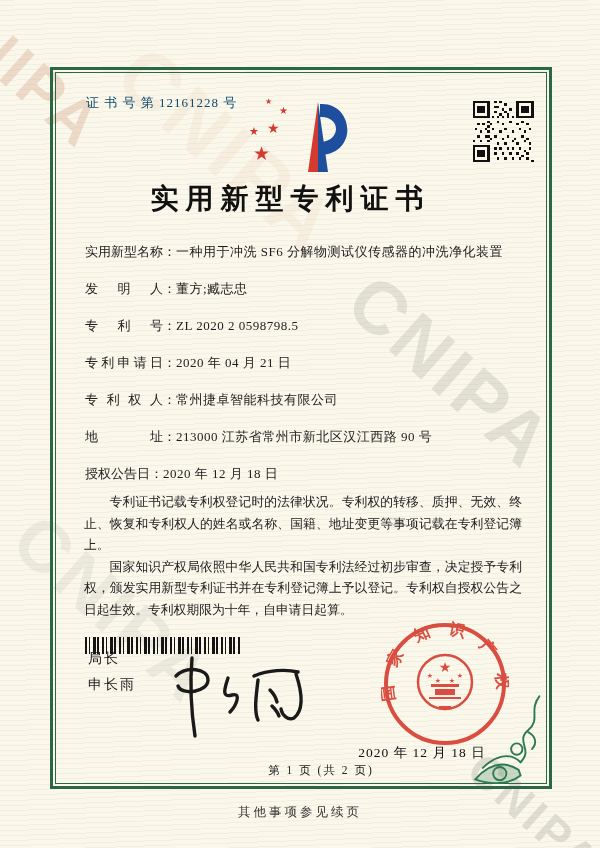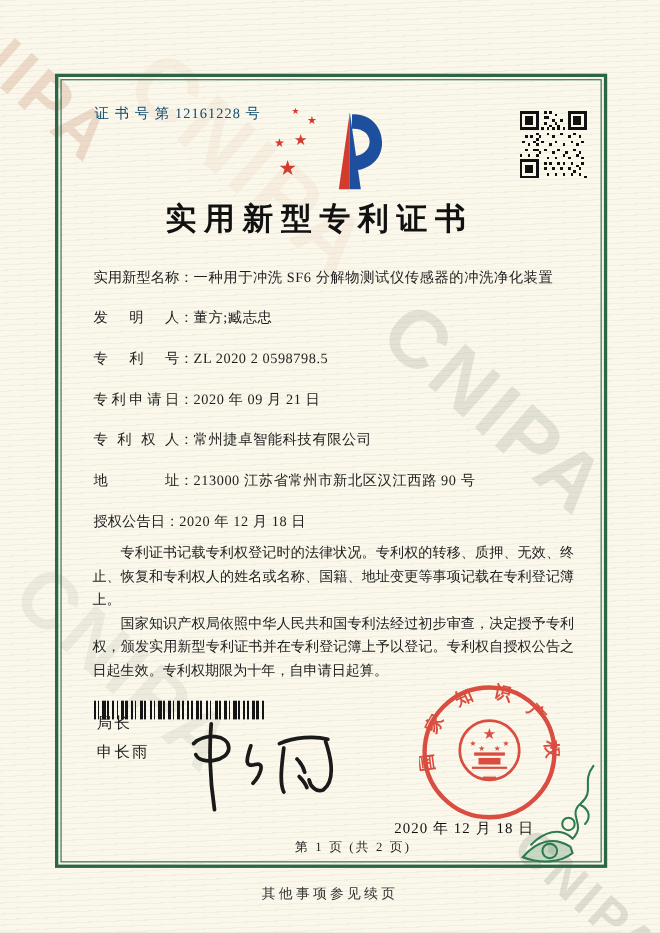--- a/index.html
+++ b/index.html
@@ -159,21 +159,21 @@
     <div class="frow">
       <span class="flabel">实用新型名称</span><span>：</span><span class="fvalue">一种用于冲洗 SF6 分解物测试仪传感器的冲洗净化装置</span>
     </div>
     <div class="frow">
       <span class="flabel">发明人</span><span>：</span><span class="fvalue">董方;臧志忠</span>
     </div>
     <div class="frow">
       <span class="flabel">专利号</span><span>：</span><span class="fvalue">ZL 2020 2 0598798.5</span>
     </div>
     <div class="frow">
-      <span class="flabel">专利申请日</span><span>：</span><span class="fvalue">2020 年 09 月 21 日</span>
+      <span class="flabel">专利申请日</span><span>：</span><span class="fvalue">2020 年 04 月 21 日</span>
     </div>
     <div class="frow">
       <span class="flabel">专利权人</span><span>：</span><span class="fvalue">常州捷卓智能科技有限公司</span>
     </div>
     <div class="frow">
       <span class="flabel">地址</span><span>：</span><span class="fvalue">213000 江苏省常州市新北区汉江西路 90 号</span>
     </div>
     <div class="frow">
       <span>授权公告日</span><span>：</span><span class="fvalue">2020 年 12 月 18 日</span>
     </div>

